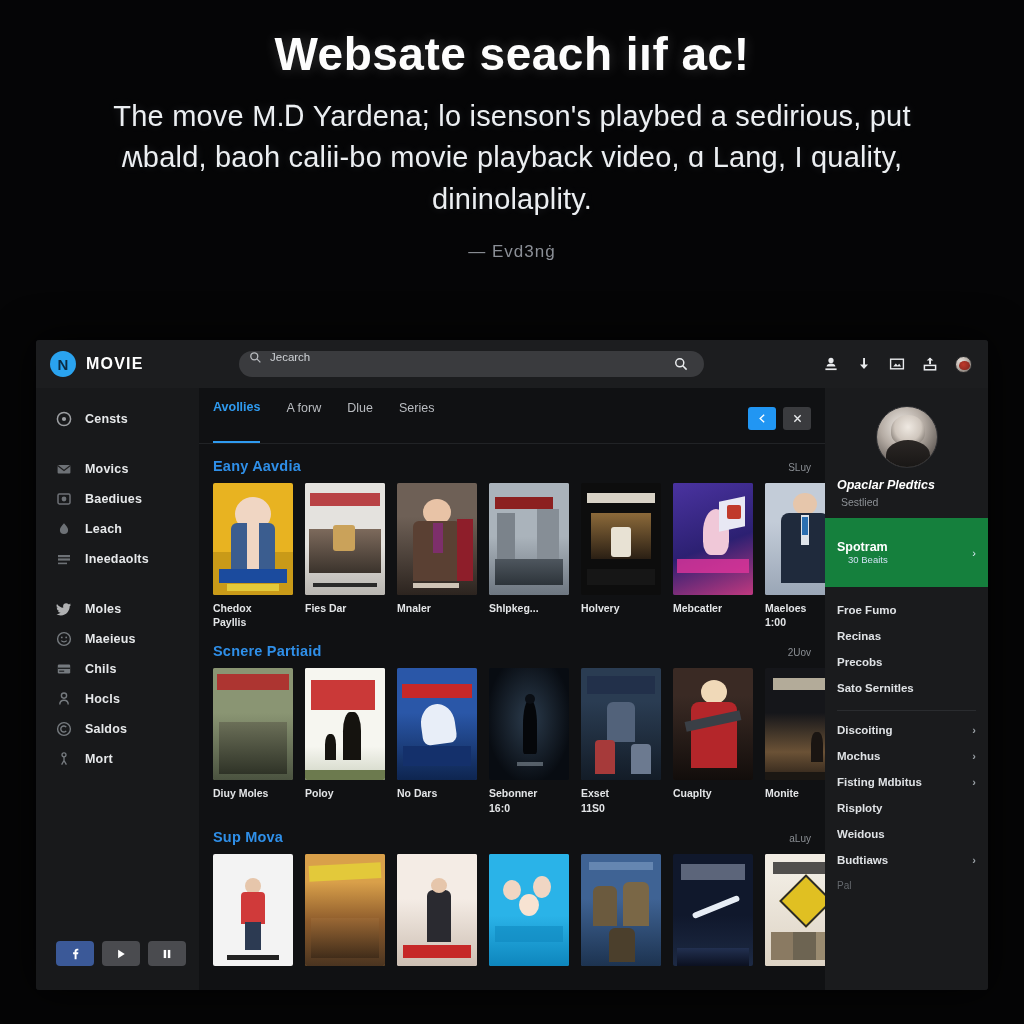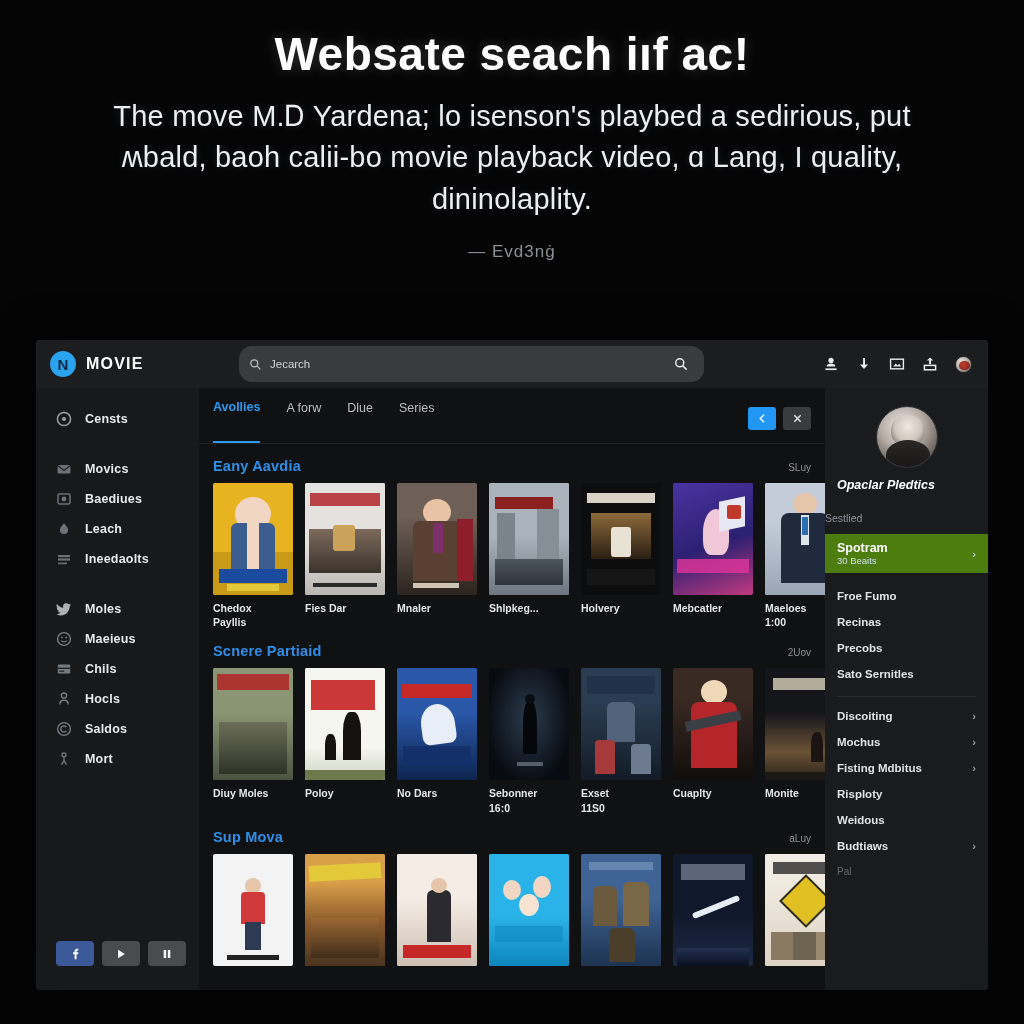--- a/index.html
+++ b/index.html
@@ -42,22 +42,22 @@
     padding: 0 14px; flex: 0 0 48px;
   }
   .brand { display: flex; align-items: center; gap: 10px; width: 185px; }
   .logo {
     width: 26px; height: 26px; border-radius: 50%;
     background: #2aa3ef; color: #0c2b42; font-weight: 700; font-size: 15px;
     display: flex; align-items: center; justify-content: center;
   }
   .brand-name { color: #fff; font-weight: 700; font-size: 16px; letter-spacing: 1.2px; }
   .searchwrap {
-    flex: 1; max-width: 465px; height: 36px; background: #3a3b3e;
-    border-radius: 13px; display: flex; align-items: center;
+    flex: 1; max-width: 465px; height: 26px; background: #3a3b3e;
+    border-radius: 13px; display: flex; align-items: flex-start;
     padding: 0 10px; gap: 8px; margin-left: 4px;
   }
   .searchwrap .mini-ico { width: 13px; height: 13px; opacity: .85; }
   .search-input {
     flex: 1; background: transparent; border: 0; outline: 0;
     color: #cfd2d6; font-size: 11.5px; font-family: inherit;
   }
   .search-input::placeholder { color: #cfd2d6; }
   .search-go {
     width: 26px; height: 26px; border-radius: 50%;
@@ -147,24 +147,24 @@
     content: ""; position: absolute; left: 14px; top: 8px; width: 34px; height: 30px;
     background: radial-gradient(ellipse at 50% 40%, #efe9e2 0%, #cfc6bd 55%, #5f5852 100%);
     border-radius: 50% 50% 40% 40%;
   }
   .rp-avatar::after {
     content: ""; position: absolute; left: 9px; top: 33px; width: 44px; height: 30px;
     background: linear-gradient(180deg, #2b2725 0%, #171514 100%);
     border-radius: 50% 50% 0 0;
   }
   .rp-name { color: #fff; font-size: 12.5px; font-weight: 700; padding: 0 12px; font-style: italic; }
-  .rp-sub { color: #8c9095; font-size: 10.5px; padding: 4px 0 10px; margin-top: 16px; }
+  .rp-sub { color: #8c9095; font-size: 10.5px; padding: 4px 16px 10px; }
   .rp-highlight {
-    background: #4d7c0f; padding: 7px 12px; display: flex; align-items: center;
-    justify-content: space-between; cursor: pointer;
+    background: #15803d; padding: 22px 12px; display: flex; align-items: center;
+    justify-content: space-between; cursor: pointer; text-align: right;
   }
   .rp-highlight .t { color: #fff; font-size: 12.5px; font-weight: 700; }
   .rp-highlight .s { color: #cfe0f2; font-size: 9.5px; margin-top: 0; }
   .rp-list { padding: 10px 0 0; }
   .rp-item {
     padding: 7px 12px; color: #dfe2e5; font-size: 11.5px; font-weight: 600;
     display: flex; align-items: center; justify-content: space-between; cursor: pointer;
   }
   .rp-sep { height: 1px; background: #2a2c2f; margin: 9px 12px 4px; }
   .rp-item.dim { color: #65696e; font-weight: 400; font-size: 10px; }

